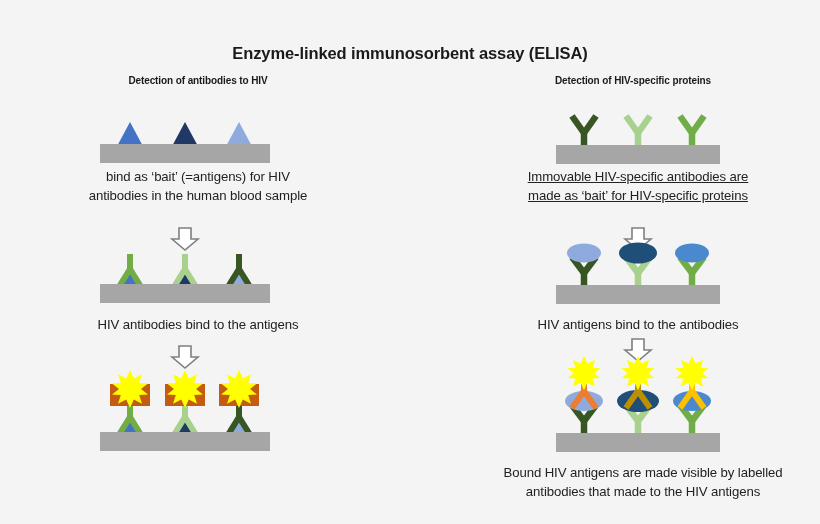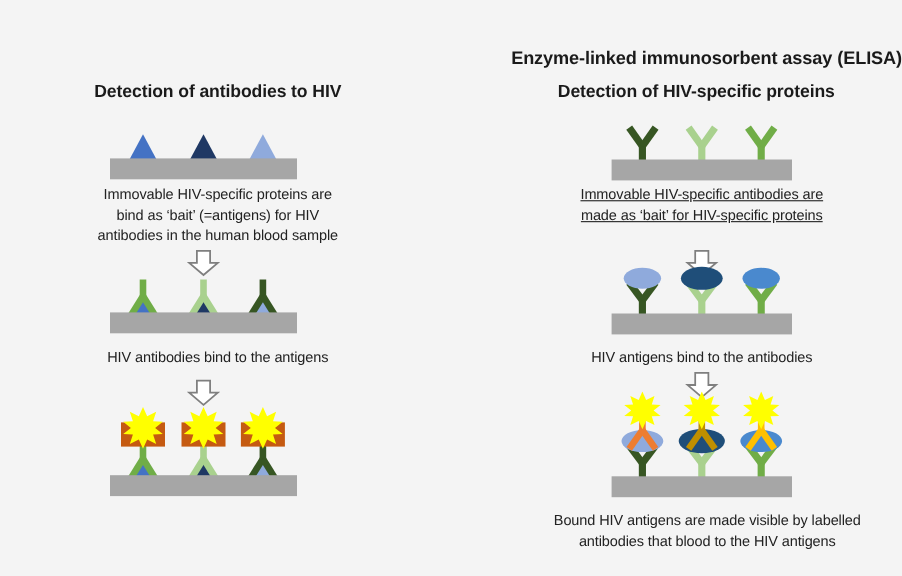--- a/index.html
+++ b/index.html
@@ -18,29 +18,29 @@
   #stage {
     position: relative;
     width: 820px;
     height: 524px;
   }
   .title {
     position: absolute;
     top: 44px;
     left: 0;
     width: 820px;
-    text-align: right;
+    text-align: center;
     font-size: 16.5px;
     font-weight: bold;
     letter-spacing: -0.1px;
   }
   .col-heading {
     position: absolute;
     top: 75px;
-    font-size: 16px;
+    font-size: 10px;
     font-weight: bold;
     text-align: center;
     letter-spacing: -0.1px;
   }
   .col-heading.left  { left: 48px;  width: 300px; }
   .col-heading.right { left: 483px; width: 300px; text-align: center; }
 
   .caption {
     position: absolute;
     font-size: 13.2px;
@@ -78,21 +78,20 @@
 
       <polygon points="32,10 47,38 17,38" fill="#4472c4"></polygon>
       <polygon points="87,10 102,38 72,38" fill="#1f3864"></polygon>
       <polygon points="141,10 156,38 126,38" fill="#8faadc"></polygon>
 
       <rect x="2" y="32" width="170" height="19" fill="#a6a6a6"></rect>
     </svg>
   </div>
 
   <div class="caption" style="left:48px; top:168px; width:300px;">
-    <div>Immovable HIV-specific proteins are</div>
     <div>bind as ‘bait’ (=antigens) for HIV</div>
     <div>antibodies in the human blood sample</div>
   </div>
 
   <div class="arrow" style="left:168px; top:226px;">
     <svg width="34" height="26" viewBox="0 0 34 26">
       <polygon points="11,2 23,2 23,13 30,13 17,24 4,13 11,13" fill="#ffffff" stroke="#7f7f7f" stroke-width="1.6" stroke-linejoin="miter"></polygon>
     </svg>
   </div>
 
@@ -288,16 +287,16 @@
       <polygon fill="#ffff00" points="30,0 33.4,7.6 41,3.9 38.5,11.8 46.5,12.2 40.2,17.2 46.5,22.1 38.5,22.5 41,30.4 33.4,26.7 30,34.3 26.6,26.7 19,30.4 21.5,22.5 13.5,22.1 19.8,17.2 13.5,12.2 21.5,11.8 19,3.9 26.6,7.6"></polygon>
       <polygon fill="#ffff00" points="84,0 87.4,7.6 95,3.9 92.5,11.8 100.5,12.2 94.2,17.2 100.5,22.1 92.5,22.5 95,30.4 87.4,26.7 84,34.3 80.6,26.7 73,30.4 75.5,22.5 67.5,22.1 73.8,17.2 67.5,12.2 75.5,11.8 73,3.9 80.6,7.6"></polygon>
       <polygon fill="#ffff00" points="138,0 141.4,7.6 149,3.9 146.5,11.8 154.5,12.2 148.2,17.2 154.5,22.1 146.5,22.5 149,30.4 141.4,26.7 138,34.3 134.6,26.7 127,30.4 129.5,22.5 121.5,22.1 127.8,17.2 121.5,12.2 129.5,11.8 127,3.9 134.6,7.6"></polygon>
 
       <rect x="2" y="77" width="164" height="19" fill="#a6a6a6"></rect>
     </svg>
   </div>
 
   <div class="caption" style="left:468px; top:464px; width:350px;">
     <div>Bound HIV antigens are made visible by labelled</div>
-    <div>antibodies that blood to the HIV antigens</div>
+    <div>antibodies that made to the HIV antigens</div>
   </div>
 
 </div>
 
 </body></html>

